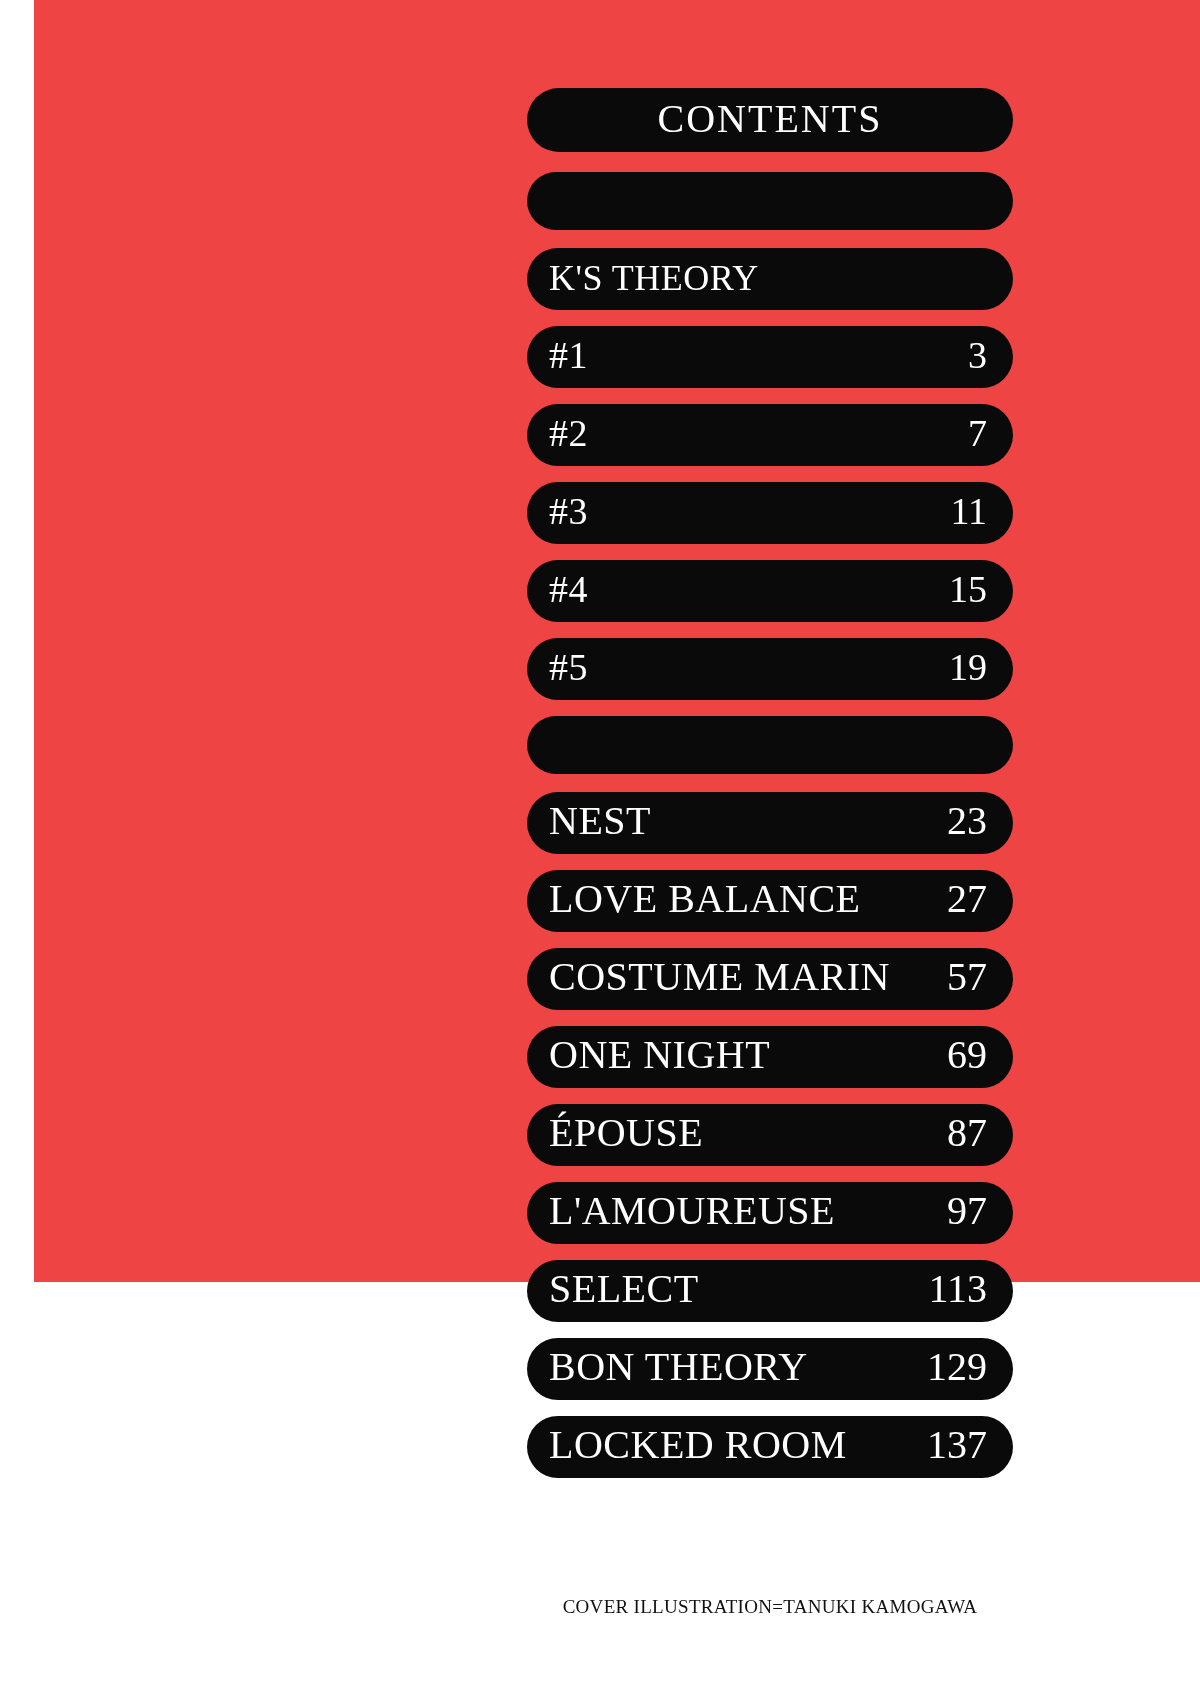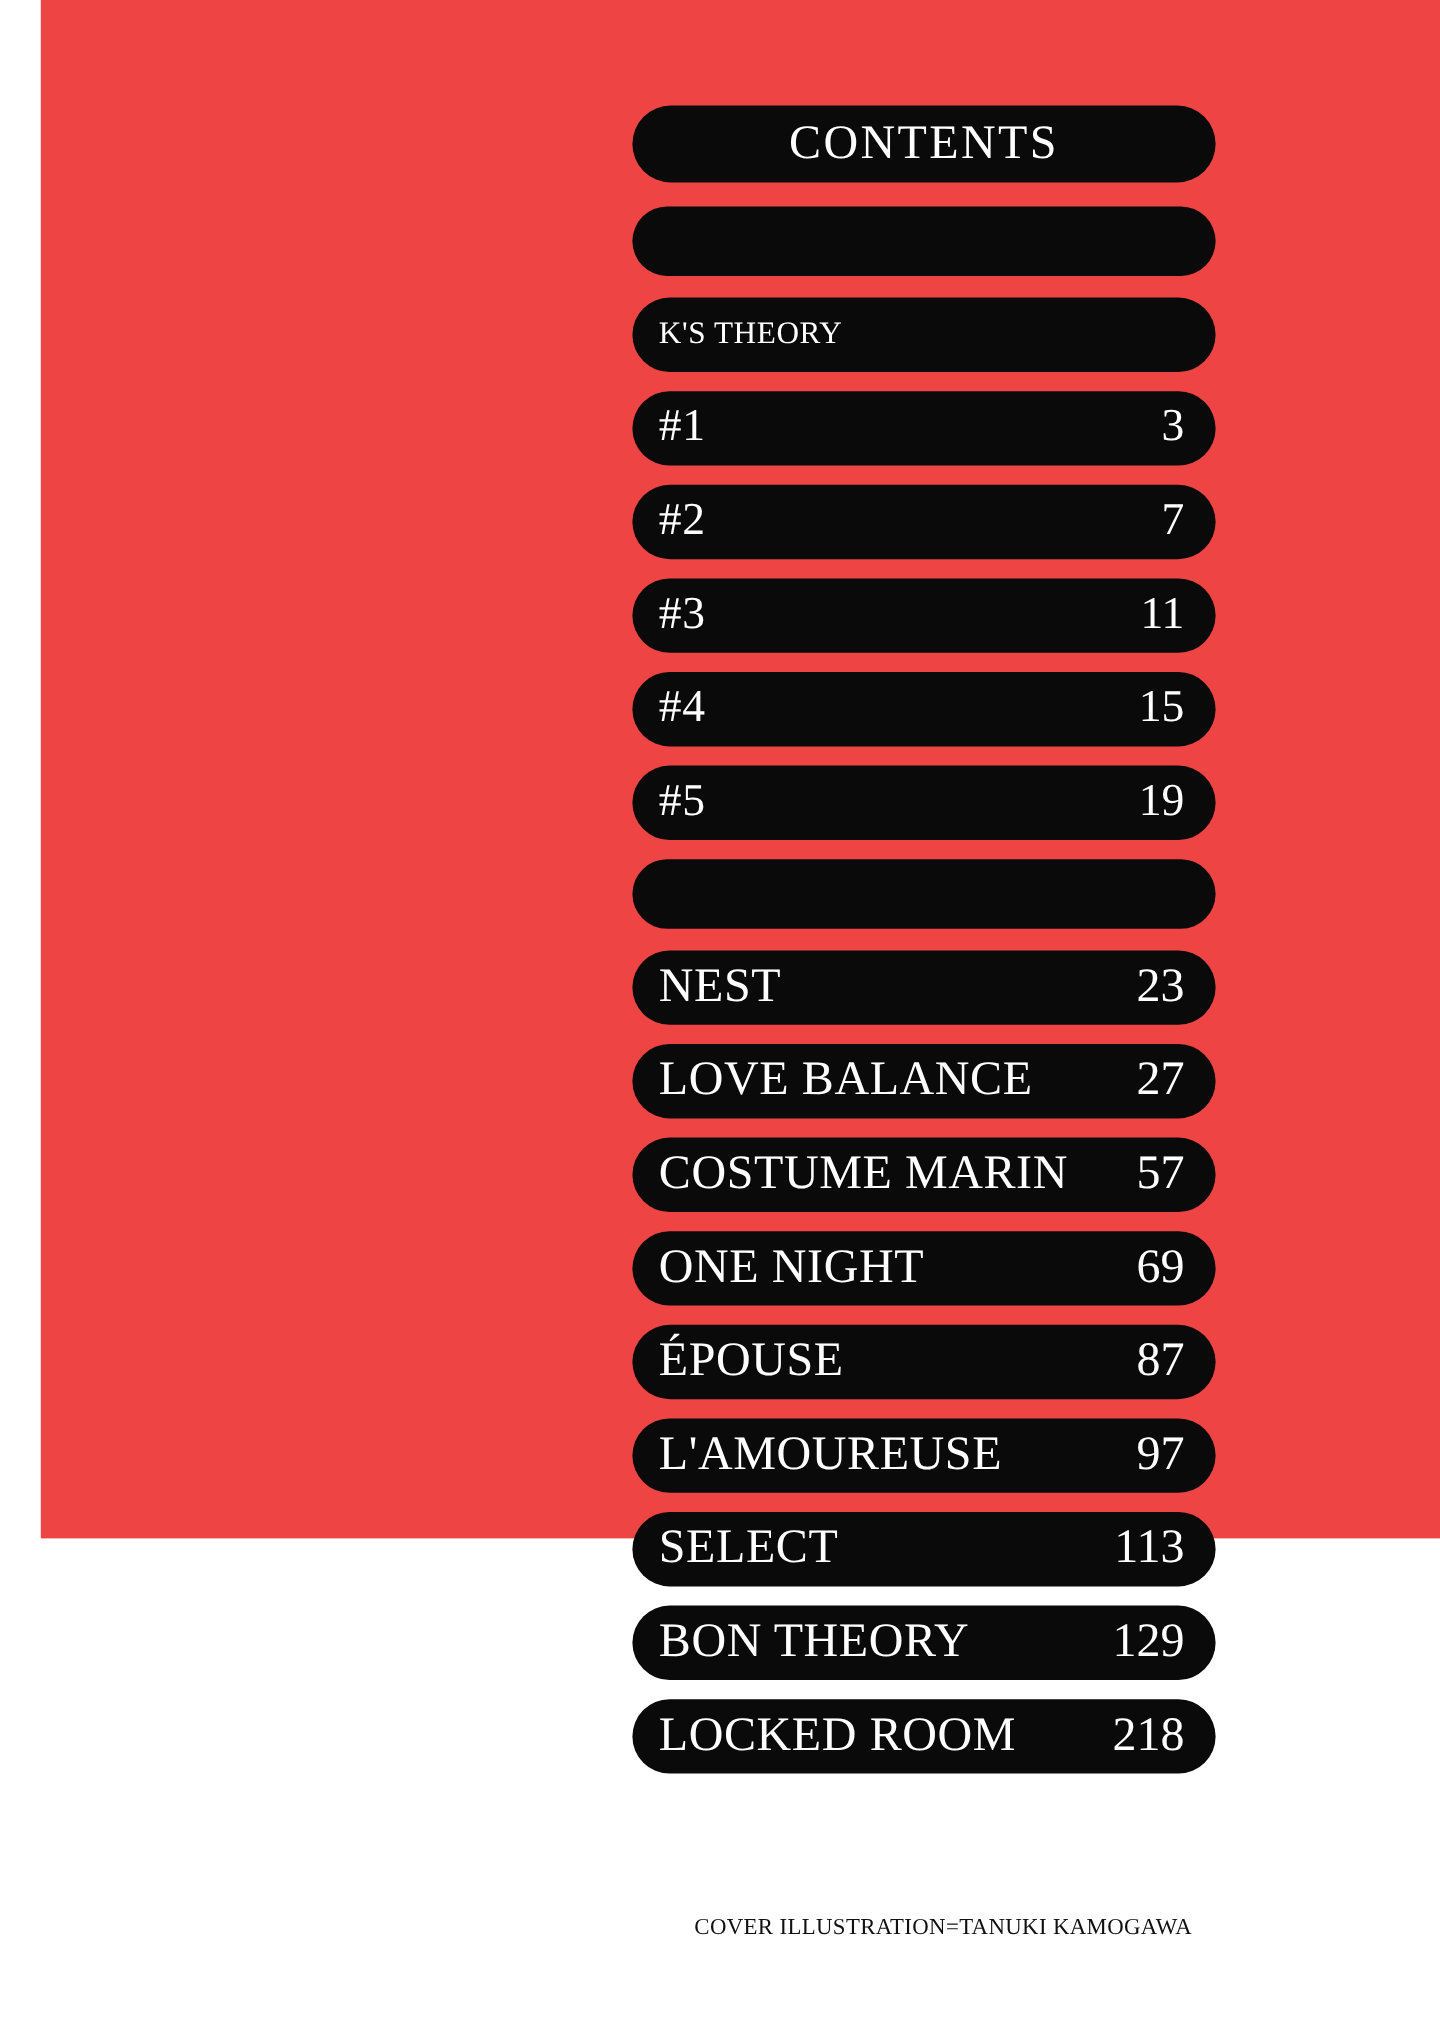--- a/index.html
+++ b/index.html
@@ -58,21 +58,21 @@
   }
 
   .bar.header .title {
     font-size: 40px;
     letter-spacing: 2px;
     line-height: 1;
     padding-bottom: 3px;
   }
 
   .bar.section .title {
-    font-size: 26px;
+    font-size: 36px;
     letter-spacing: 0.5px;
     line-height: 1;
     padding-bottom: 3px;
   }
 
   .bar.entry {
     justify-content: space-between;
   }
 
   .bar.entry .title {
@@ -94,21 +94,21 @@
   
   .bar.numbered .title {
     font-size: 38px;
   }
   .bar.numbered .page-number {
     font-size: 38px;
   }
 
   .credit {
     position: absolute;
-    left: 509px;
+    left: 493px;
     top: 1596px;
     width: 486px;
     text-align: center;
     color: #111111;
     font-size: 19px;
     letter-spacing: 0.3px;
     white-space: nowrap;
   }
 </style>
 </head>
@@ -194,20 +194,20 @@
       <span class="page-number">113</span>
     </div>
 
     <div class="bar entry">
       <span class="title">BON THEORY</span>
       <span class="page-number">129</span>
     </div>
 
     <div class="bar entry">
       <span class="title">LOCKED ROOM</span>
-      <span class="page-number">218</span>
+      <span class="page-number">137</span>
     </div>
 
   </div>
 
   <div class="credit">COVER ILLUSTRATION=TANUKI KAMOGAWA</div>
 
 </div>
 
 </body></html>

